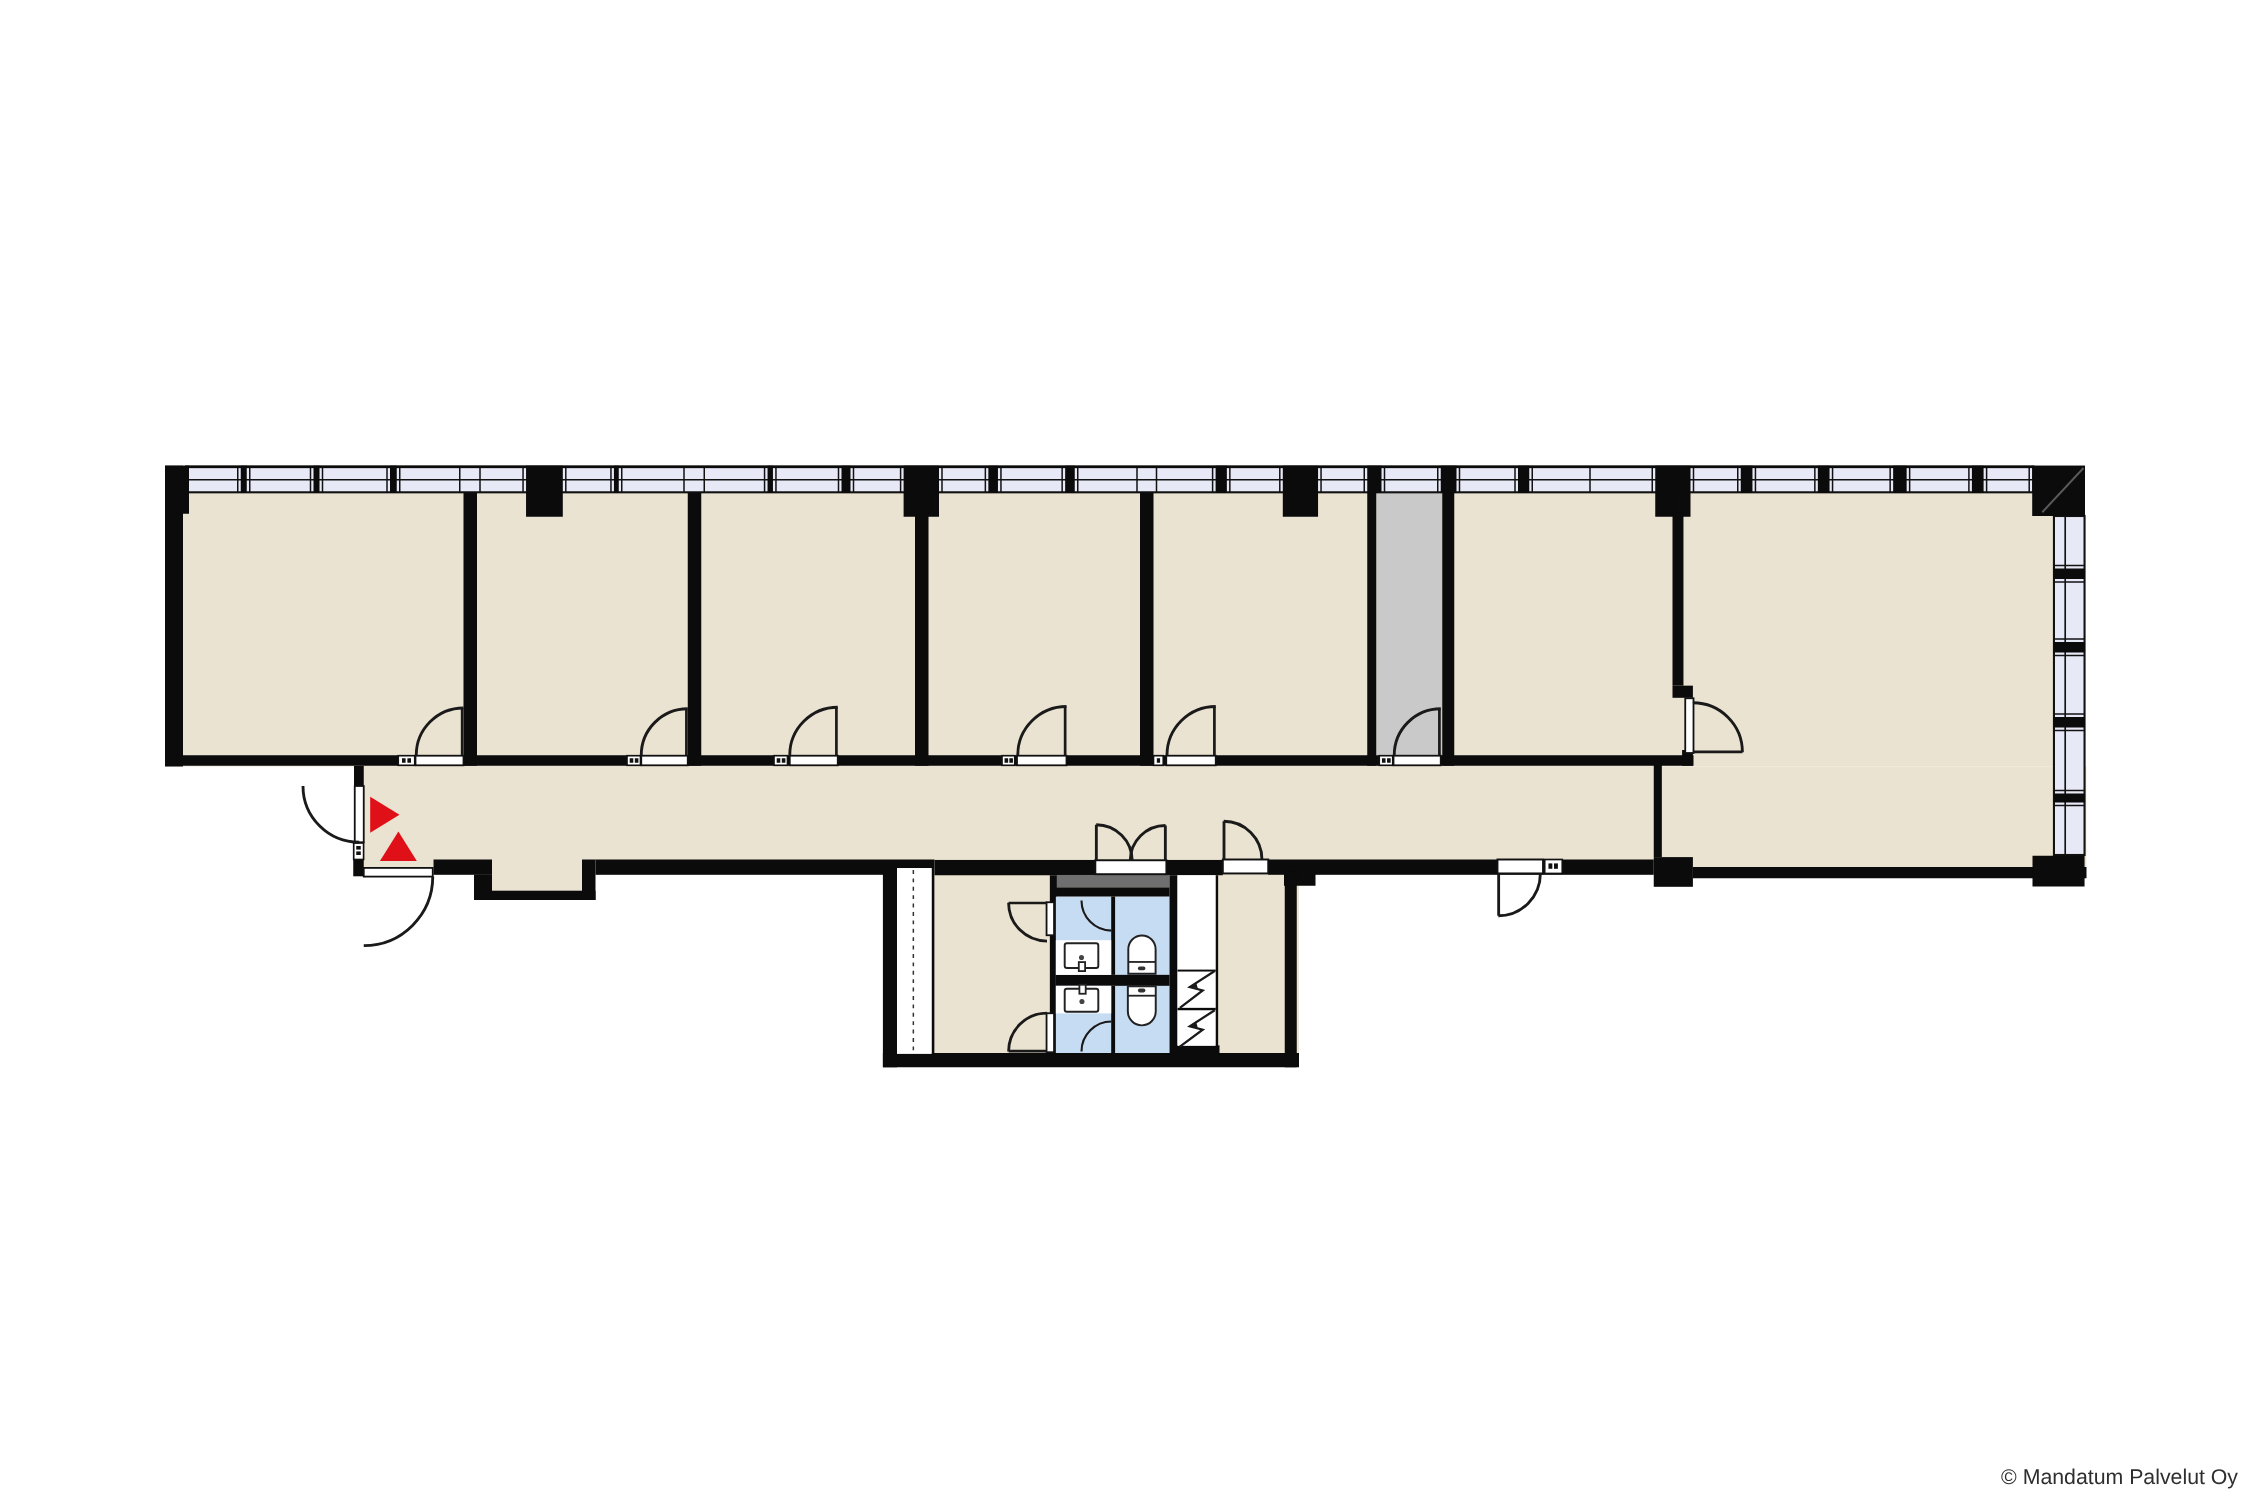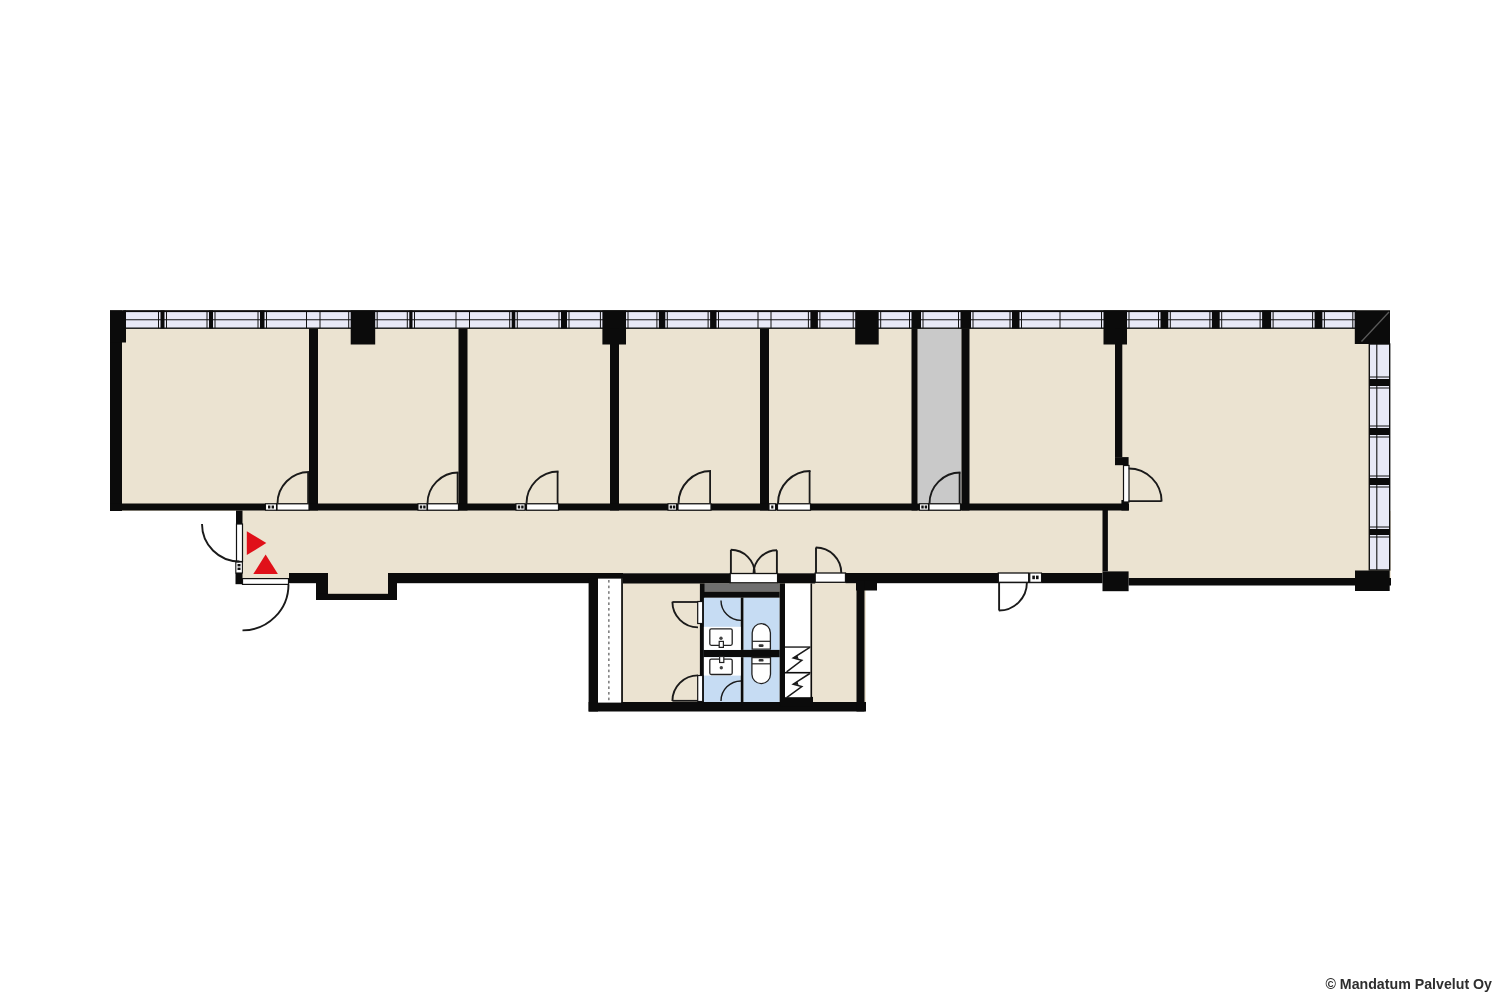--- a/index.html
+++ b/index.html
@@ -1,17 +1,17 @@
 <!DOCTYPE html>
 <html><head>
 <meta charset="utf-8">
 <style>
   html,body{margin:0;padding:0;background:#ffffff;}
   .page{position:relative;width:1500px;height:1000px;background:#ffffff;overflow:hidden;
-        font-family:"Liberation Sans", sans-serif;font-weight:bold;}
+        font-family:"Liberation Sans", sans-serif;}
   svg{display:block;}
 </style>
 </head>
 <body>
 <div class="page">
 <svg width="1500" height="1000" viewBox="0 0 1500 1000">
 
 <rect x="0" y="0" width="1500" height="1000" fill="#ffffff"></rect>
 
 <rect x="110" y="310.5" width="1280" height="200.5" fill="#EBE3D1"></rect>

